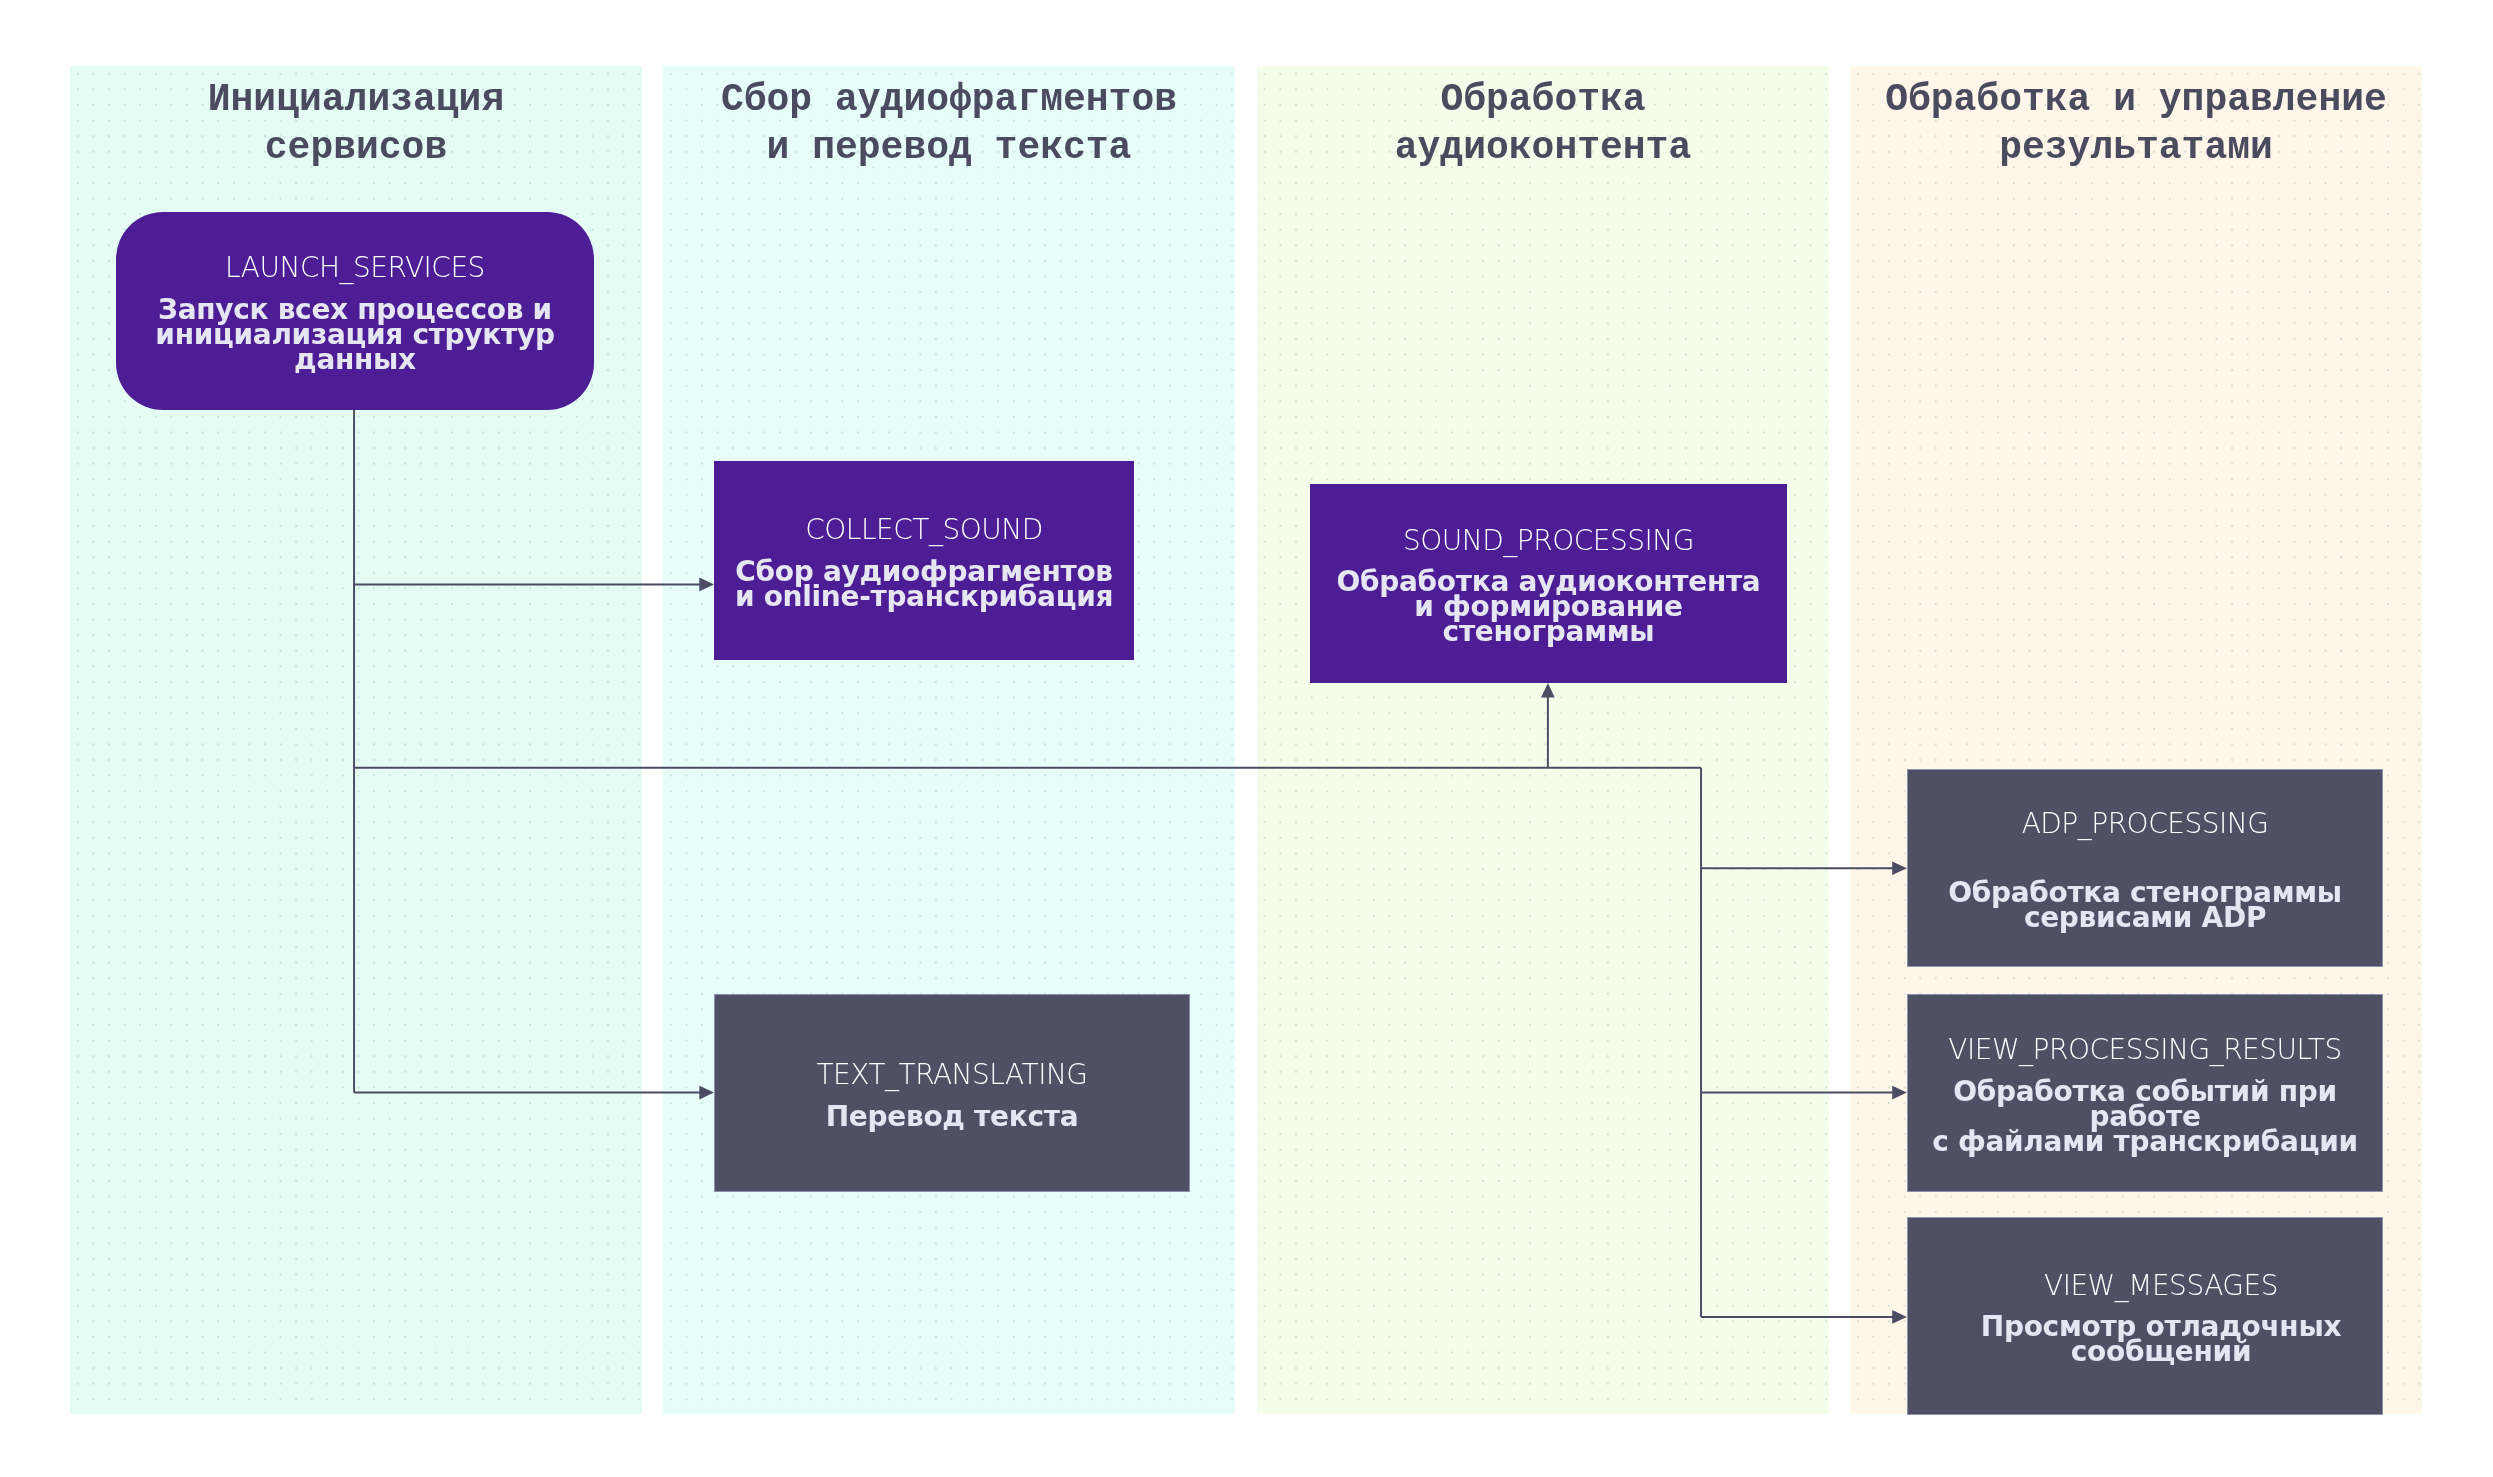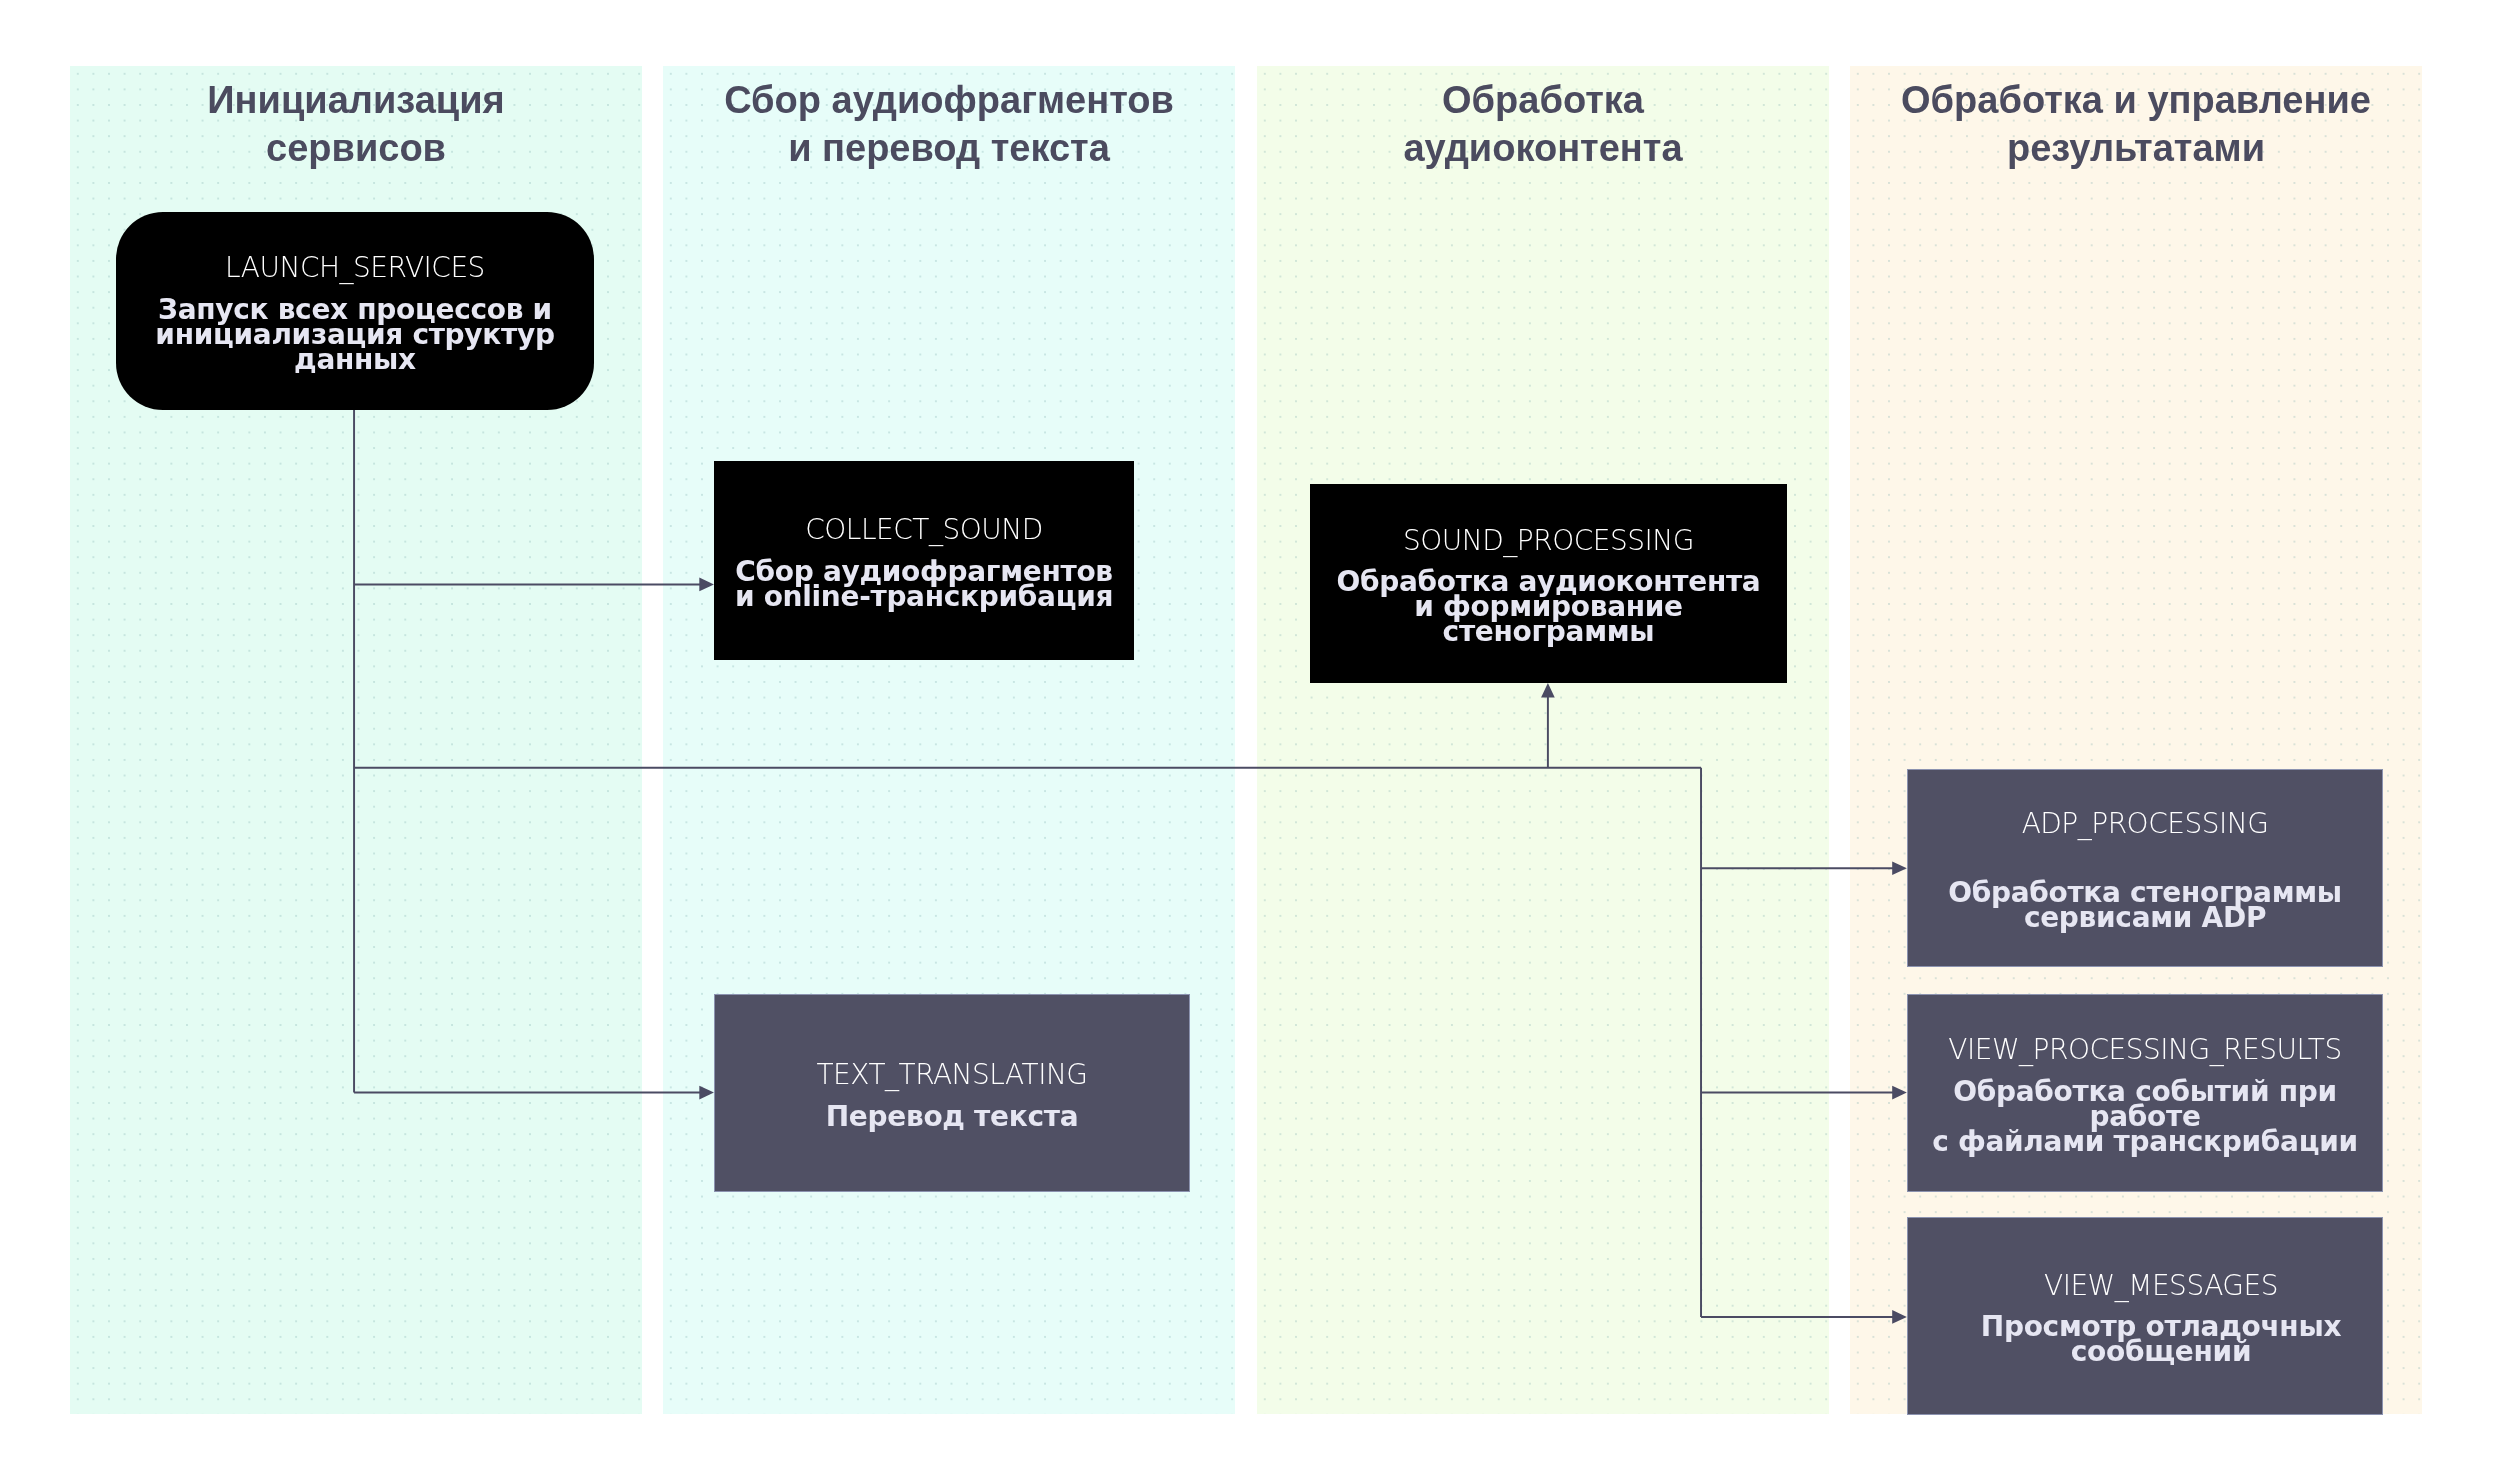--- a/index.html
+++ b/index.html
@@ -5,26 +5,26 @@
   html, body { margin: 0; padding: 0; background: #ffffff; }
   body { width: 2494px; height: 1478px; position: relative; overflow: hidden;
          font-family: "Liberation Sans", "DejaVu Sans", sans-serif; }
   .lane { position: absolute; top: 66px; height: 1348px; width: 572px; }
   .lane.dots { background-image: radial-gradient(rgba(120,170,170,0.28) 1px, transparent 1.3px); background-size: 15.6px 15.6px; }
   #lane-1 { left: 70px;   background-color: #e4fcf3; }
   #lane-2 { left: 663px;  background-color: #e7fdf9; }
   #lane-3 { left: 1257px; background-color: #f3fde9; }
   #lane-4 { left: 1850px; background-color: #fef7e9; }
   .lane-title { position: absolute; left: 0; right: 0; top: 9.8px; text-align: center;
-    font-family: Liberation Sans, sans-serif; font-weight: bold; font-size: 38px; line-height: 48px;
+    font-family: Liberation Mono, monospace; font-weight: bold; font-size: 38px; line-height: 48px;
     color: #4b4b5f; white-space: pre-line; padding: 0 9.8px; }
 
   .node { position: absolute; display: flex; flex-direction: column; align-items: center;
     justify-content: center; text-align: center; color: #ffffff; box-sizing: border-box; }
-  .node.purple { background: #000000; }
+  .node.purple { background: #4c1d95; }
   .node.dark { background: #505064; border: 1px solid #8c93b0; }
   .node .n-title { font-family: "DejaVu Sans", sans-serif; font-size: 28px; line-height: 35px;
     letter-spacing: -0.5px; margin-bottom: 11.7px; font-weight: 300; }
   .node .n-desc { font-family: "DejaVu Sans", sans-serif; font-size: 28px; line-height: 25px;
     color: #e6e6f2; white-space: pre-line; letter-spacing: -0.3px; font-weight: bold; }
 
   #node-launch   { left: 116px;  top: 212px; width: 478px; height: 198px; border-radius: 47px; }
   #node-collect  { left: 714px;  top: 461px; width: 420px; height: 199px; }
   #node-sound    { left: 1310px; top: 484px; width: 477px; height: 199px; }
   #node-text     { left: 714px;  top: 994px; width: 476px; height: 198px; text-align: center; }

